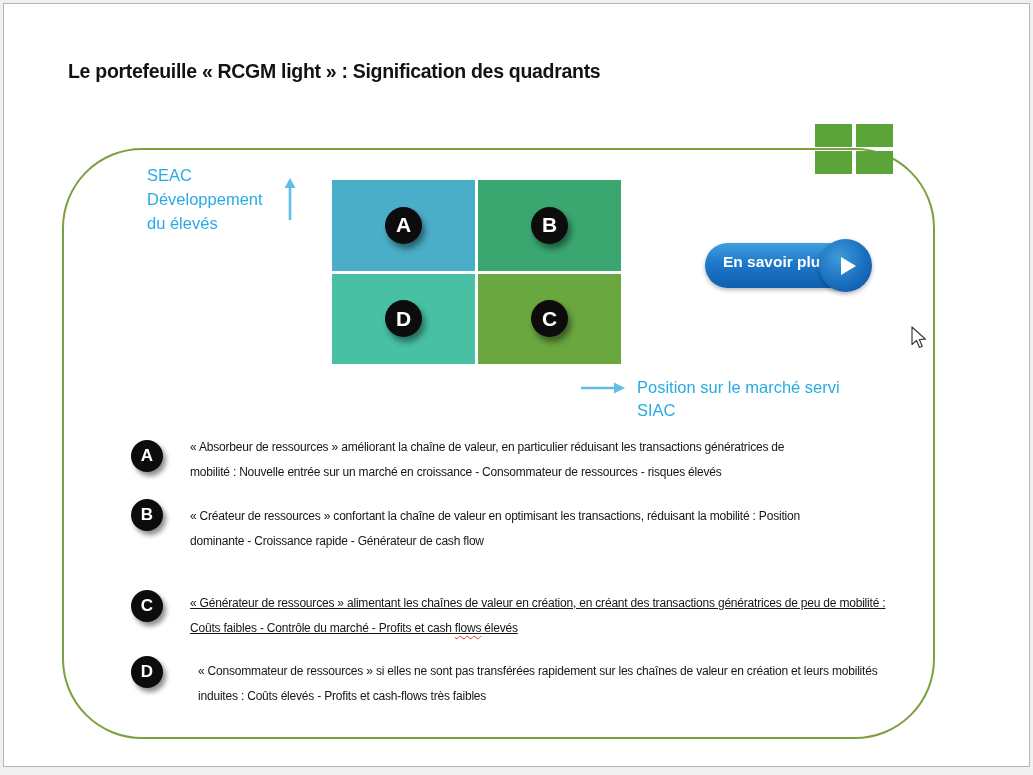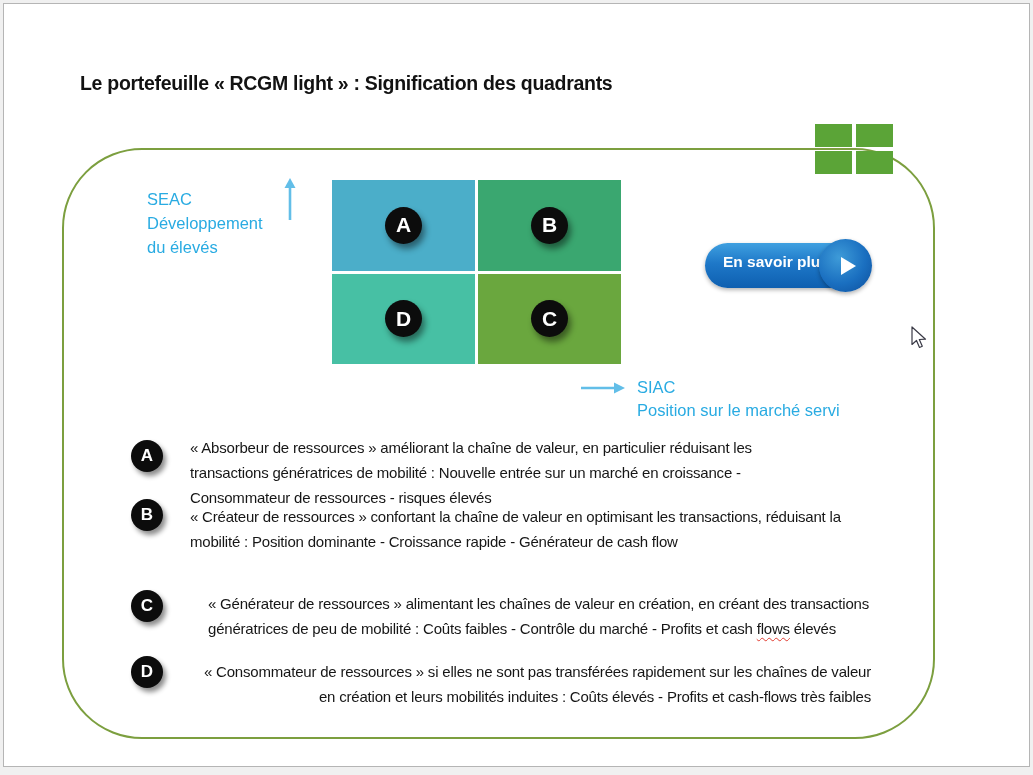--- a/index.html
+++ b/index.html
@@ -1,48 +1,48 @@
 <!DOCTYPE html>
 <html><head>
 <meta charset="utf-8">
 <style>
   html,body{margin:0;padding:0;background:#e9e9e9;font-family:"Liberation Sans",sans-serif;}
   #canvas{position:relative;width:1033px;height:775px;background:#f0f0f0;overflow:hidden;}
   .slide{position:absolute;left:3px;top:3px;width:1025px;height:762px;background:#ffffff;border:1px solid #b5b5b5;}
 
-  .title{position:absolute;left:68px;top:60px;margin:12px;font-size:19.5px;font-weight:700;color:#121212;letter-spacing:-0.3px;white-space:nowrap;}
+  .title{position:absolute;left:68px;top:60px;margin:0;font-size:19.5px;font-weight:700;color:#121212;letter-spacing:-0.3px;white-space:nowrap;}
 
   .rounded-frame{position:absolute;left:62px;top:148px;width:869px;height:587px;border:2px solid #7c9f3f;border-radius:80px;}
 
   .logo{position:absolute;left:815px;top:124px;width:80px;height:50px;display:grid;grid-template-columns:37px 37px;grid-template-rows:23px 23px;gap:4px;}
   .logo .sq{background:#5ba437;}
 
-  .seac{position:absolute;left:147px;top:163px;color:#29abe2;font-size:16.5px;line-height:24px;margin-top:24px;}
+  .seac{position:absolute;left:147px;top:163px;color:#29abe2;font-size:16.5px;line-height:24px;}
   .arrow-up{position:absolute;left:283px;top:178px;}
   .arrow-right{position:absolute;left:581px;top:381px;}
 
   .grid{position:absolute;left:332px;top:180px;width:289px;height:184px;display:grid;grid-template-columns:1fr 1fr;grid-template-rows:1fr 1fr;gap:3px;background:#ffffff;}
   .cell{display:flex;align-items:center;justify-content:center;}
   .qcircle{width:37px;height:37px;border-radius:50%;background:#0c0c0c;color:#ffffff;display:flex;align-items:center;justify-content:center;font-size:21px;font-weight:700;box-shadow:3px 5px 6px rgba(0,0,0,0.45);}
 
   .siac{position:absolute;left:637px;top:376px;color:#29abe2;font-size:16.5px;line-height:23px;white-space:nowrap;}
 
   .btn{position:absolute;left:705px;top:239px;width:167px;height:53px;cursor:pointer;}
   .btn-pill{position:absolute;left:0;top:4px;width:152px;height:45px;border-radius:23px;background:linear-gradient(#3fa0e0,#1e78c8 45%,#0e5fb0);box-shadow:0 2px 4px rgba(0,0,0,0.3);}
   .btn-label{position:absolute;left:18px;top:14px;color:#ffffff;font-size:15.5px;font-weight:700;white-space:nowrap;z-index:2;}
   .btn-circle{position:absolute;right:0;top:0;width:53px;height:53px;border-radius:50%;background:radial-gradient(circle at 38% 35%,#3e9bd8 0%,#1a6fc0 55%,#0d4e9b 100%);box-shadow:0 2px 4px rgba(0,0,0,0.3);display:flex;align-items:center;justify-content:center;z-index:3;}
   .play{width:0;height:0;border-left:15px solid #ffffff;border-top:9px solid transparent;border-bottom:9px solid transparent;margin-left:5px;}
 
   .legend-item{display:contents;}
   .badge{position:absolute;width:32px;height:32px;border-radius:50%;background:#0c0c0c;color:#ffffff;display:flex;align-items:center;justify-content:center;font-size:17px;font-weight:700;box-shadow:3px 4px 5px rgba(0,0,0,0.45);}
-  .ltext{position:absolute;font-size:15px;line-height:25px;color:#161616;letter-spacing:-0.2px;}
+  .ltext{position:absolute;font-size:12px;line-height:25px;color:#161616;letter-spacing:-0.2px;}
   #badge-a{left:131px;top:440px;} #text-a{left:190px;top:435px;width:625px;}
   #badge-b{left:131px;top:499px;} #text-b{left:190px;top:504px;width:655px;}
-  #badge-c{left:131px;top:590px;} #text-c{left:208px;top:591px;width:715px;}
-  #badge-d{left:131px;top:656px;} #text-d{left:186px;top:659px;width:685px;text-align:right;}
+  #badge-c{left:131px;top:590px;} #text-c{left:190px;top:591px;width:715px;text-decoration:underline;}
+  #badge-d{left:131px;top:656px;} #text-d{left:198px;top:659px;width:685px;}
   .misspelled{text-decoration:underline wavy #e03c31;text-decoration-thickness:1px;text-underline-offset:3px;}
 
   .cursor{position:absolute;left:911px;top:326px;}
 </style>
 </head>
 <body>
 
 <div id="canvas">
   <div class="slide"></div>
 
@@ -82,22 +82,22 @@
       <div class="qcircle">C</div>
     </div>
   </div>
 
   <svg class="arrow-right" width="44" height="14" viewBox="0 0 44 14">
     <line x1="0" y1="7" x2="34" y2="7" stroke="#62BEE8" stroke-width="2.6"></line>
     <path d="M44 7 L33 1.5 L33 12.5 Z" fill="#62BEE8"></path>
   </svg>
 
   <div class="siac">
+    <div>Position sur le marché servi</div>
     <div>SIAC</div>
-    <div>Position sur le marché servi</div>
   </div>
 
   <div class="btn">
     <div class="btn-pill"></div>
     <span class="btn-label">En savoir plus</span>
     <div class="btn-circle">
       <div class="play"></div>
     </div>
   </div>
 

